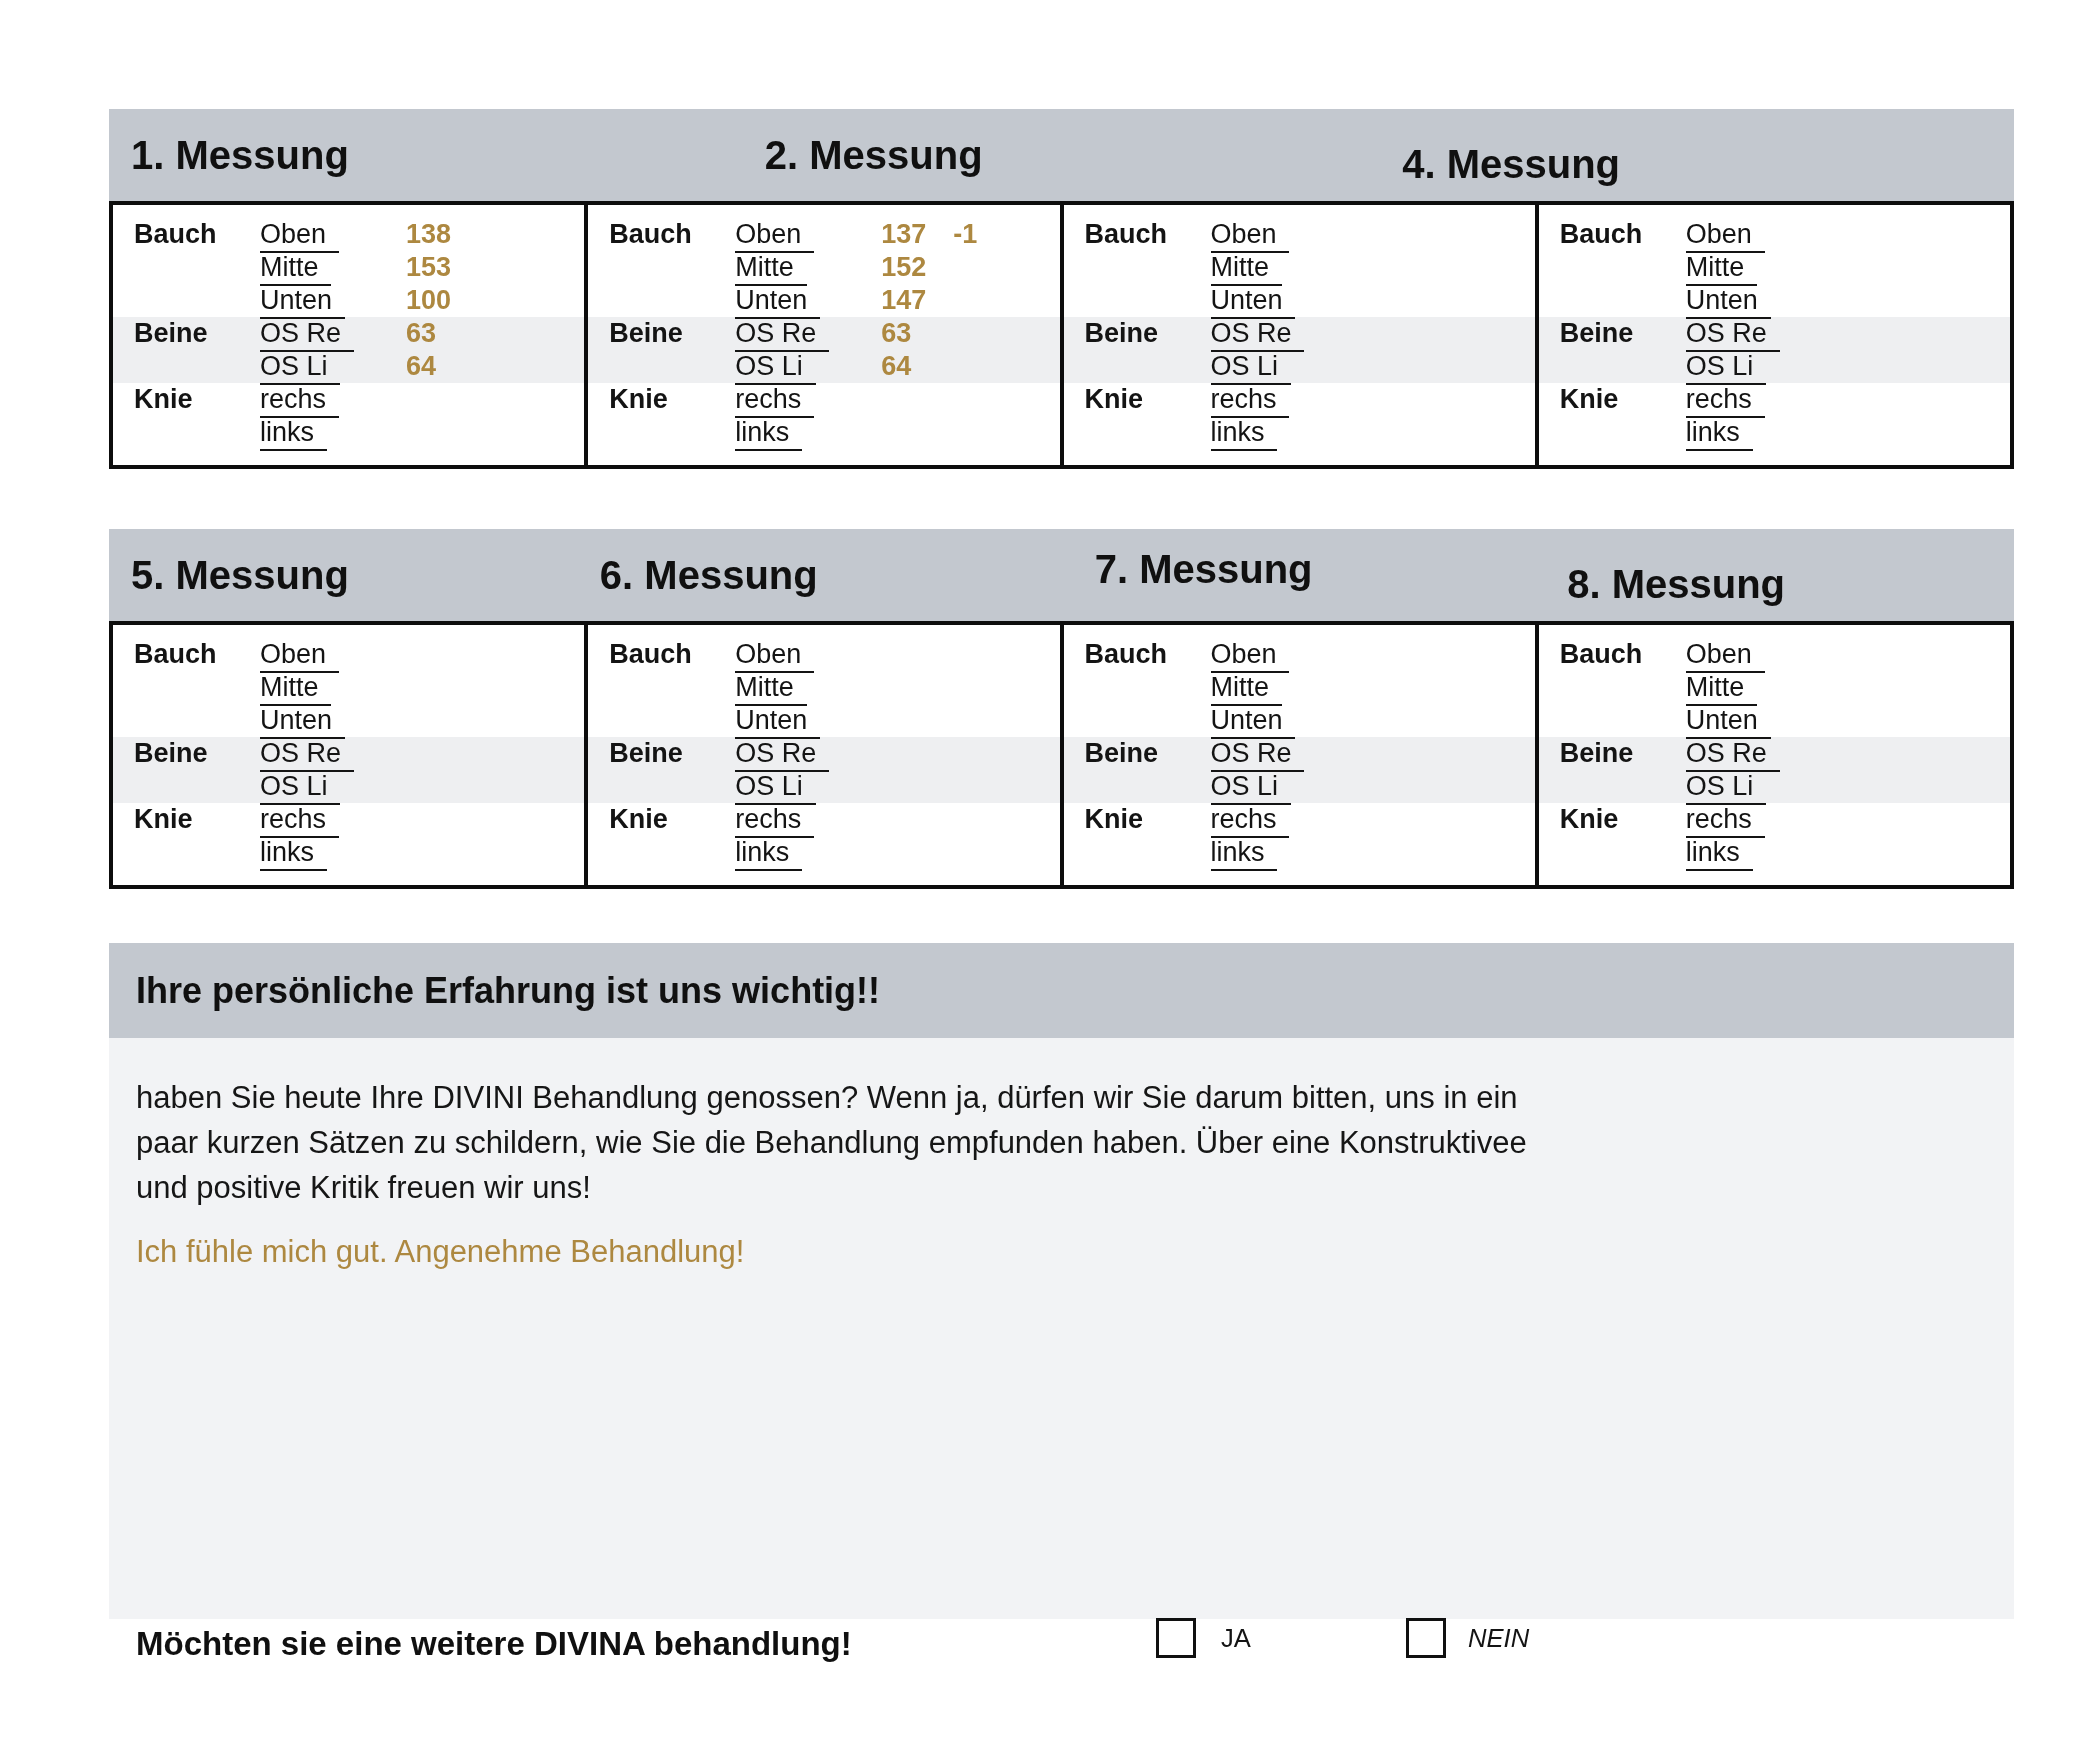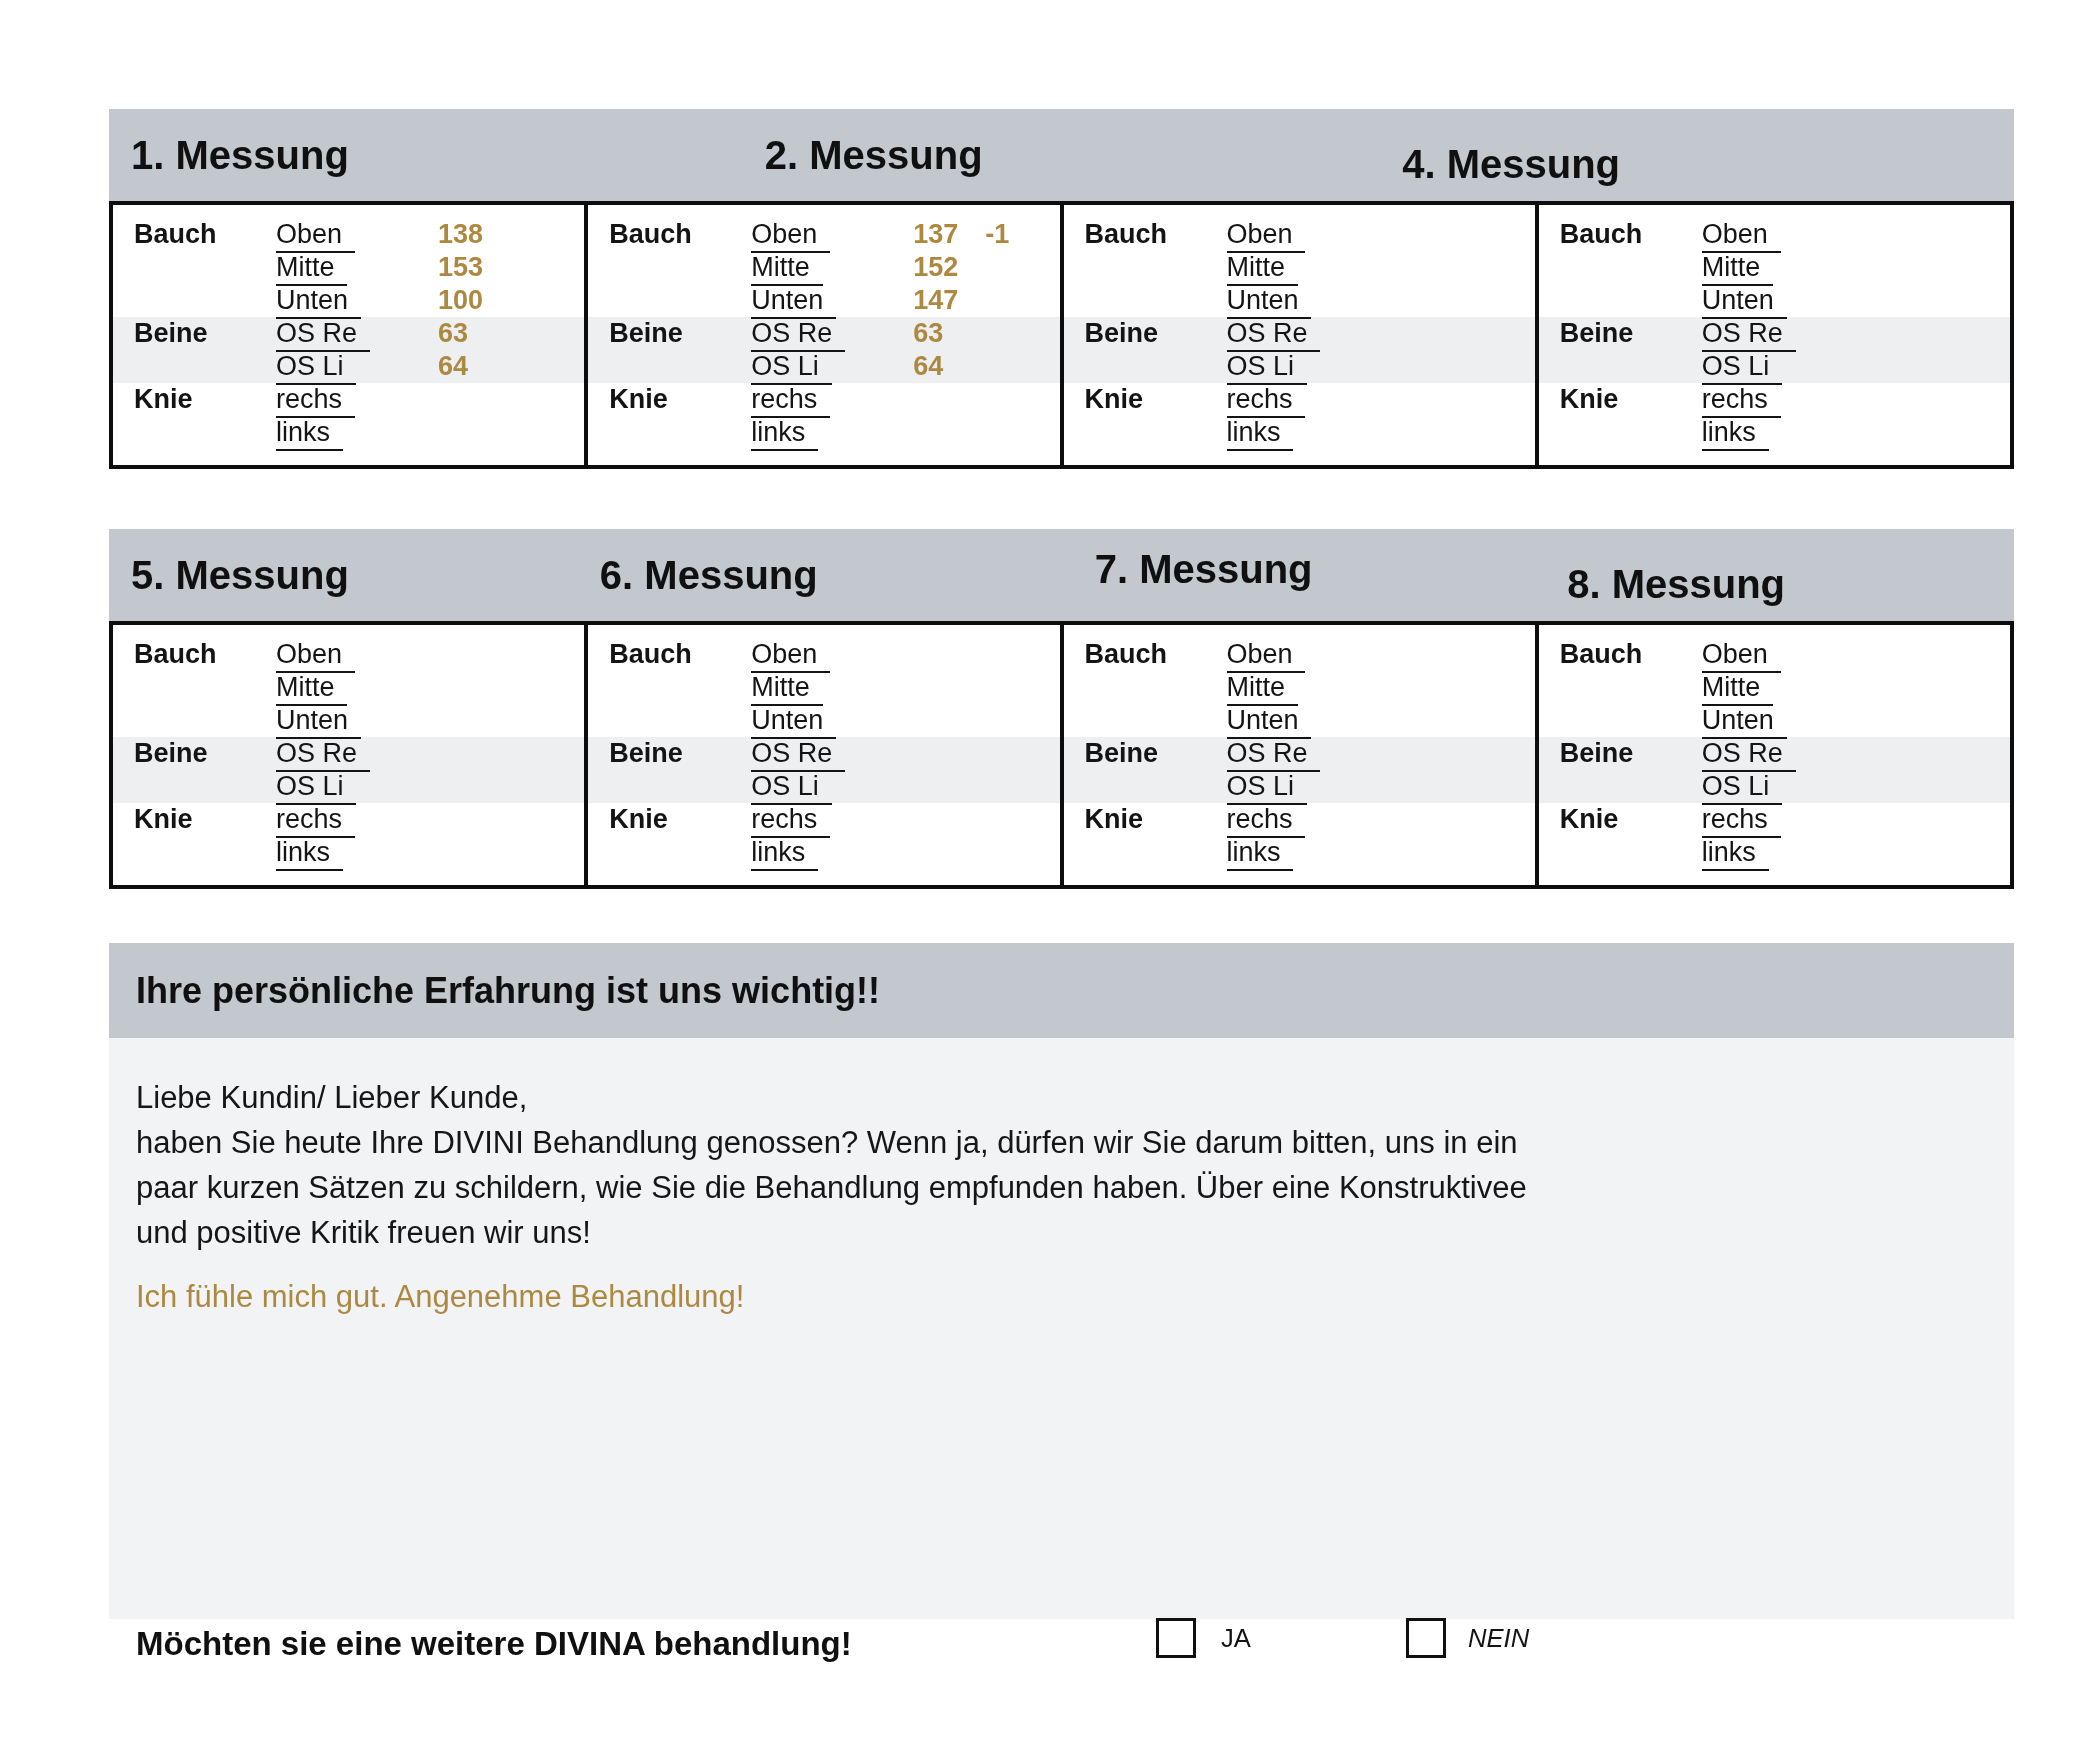--- a/index.html
+++ b/index.html
@@ -15,21 +15,21 @@
   .band-cell{flex:1;display:flex;align-items:center;padding-left:22px;box-sizing:border-box;}
   .band-cell.ti2,.band-cell.ti6{padding-left:48px;}
   .band-cell.ti3,.band-cell.ti7{padding-left:25.6px;}
   .band-title{font-size:40px;font-weight:bold;color:#101010;white-space:nowrap;}
   .ti2 .band-title,.ti6 .band-title{transform:translateY(-5.7px);}
   .ti3 .band-title,.ti7 .band-title{transform:translateY(8.5px);}
 
   .tables{display:flex;height:268px;border:4.3px solid #0d0d0d;background:#ffffff;box-sizing:border-box;}
   .mtable{flex:1;border-right:4.3px solid #0d0d0d;box-sizing:border-box;padding-top:12.8px;overflow:hidden;}
   .mtable:last-child{border-right:none;}
-  .trow{display:grid;grid-template-columns:126px 146px 1fr;align-items:center;height:33px;padding-left:21px;gap:16px;}
+  .trow{display:grid;grid-template-columns:126px 146px 1fr;align-items:center;height:33px;padding-left:21px;}
   .trow.striped{background:var(--stripe,#eeeff1);}
   .c1{font-size:27px;font-weight:bold;color:#141414;white-space:nowrap;}
   .c2 .ul{font-size:27px;color:#141414;border-bottom:2.1px solid #141414;padding:0 12.8px 2.1px 0;white-space:nowrap;}
   .c3{white-space:nowrap;}
   .val{font-size:27px;font-weight:bold;color:var(--gold,#ad8840);}
   .val.note{margin-left:27px;}
 
   
   .feedback{position:absolute;left:109px;top:943px;width:1905px;}
   .fb-band{height:95px;background:var(--band,#c3c8cf);display:flex;align-items:center;padding-left:27px;box-sizing:border-box;}
@@ -394,21 +394,20 @@
     </div>
   </div>
 </div>
   </section>
 
   <section class="feedback">
     <div class="fb-band">
       <span class="fb-title">Ihre persönliche Erfahrung ist uns wichtig!!</span>
     </div>
     <div class="fb-panel">
-      <div class="fb-line">Liebe Kundin/ Lieber Kunde,</div>
       <div class="fb-line">haben Sie heute Ihre DIVINI Behandlung genossen? Wenn ja, dürfen wir Sie darum bitten, uns in ein</div>
       <div class="fb-line">paar kurzen Sätzen zu schildern, wie Sie die Behandlung empfunden haben. Über eine Konstruktivee</div>
       <div class="fb-line">und positive Kritik freuen wir uns!</div>
       <div class="fb-response">Ich fühle mich gut. Angenehme Behandlung!</div>
     </div>
   </section>
 
   <section class="question-row">
     <span class="q-label">Möchten sie eine weitere DIVINA behandlung!</span>
     <div class="cbx ja"></div>

